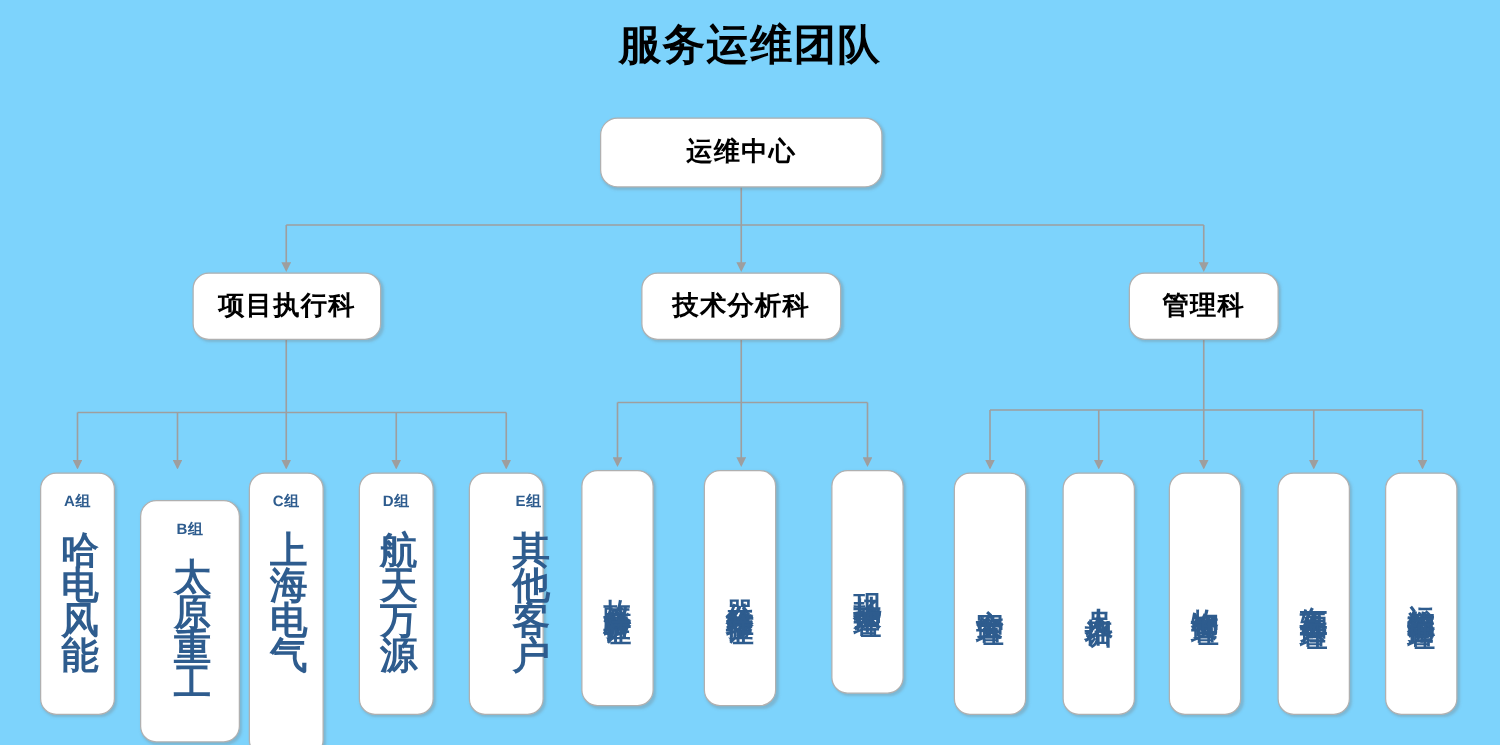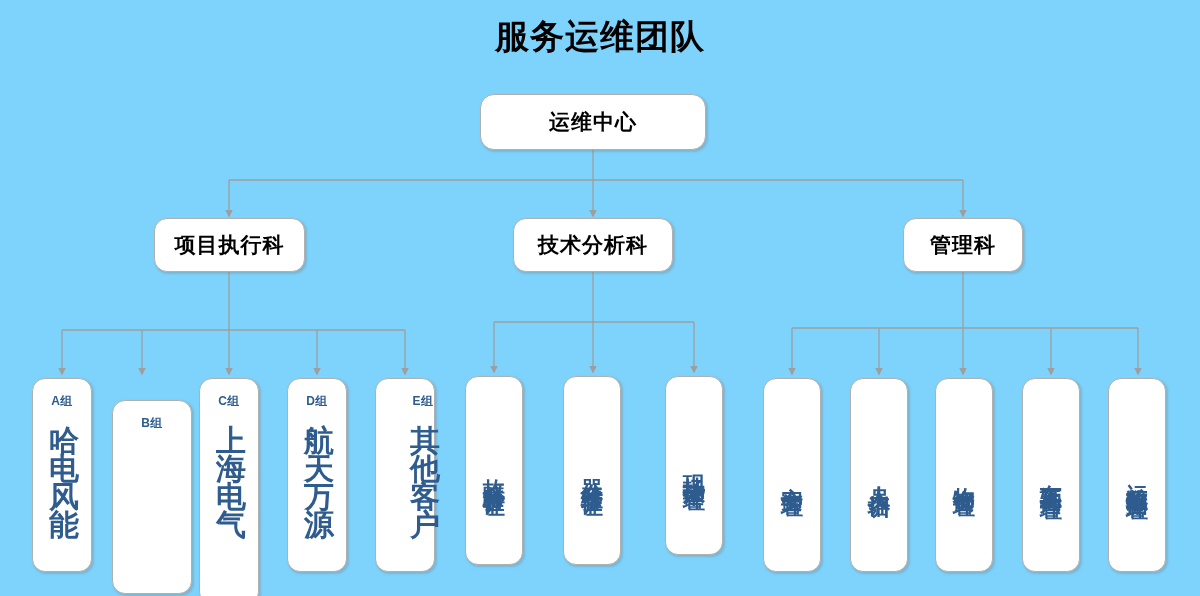--- a/index.html
+++ b/index.html
@@ -153,20 +153,21 @@
   <div class="node dept" style="left:903px; top:218px; width:120px; height:54px;">
     <span class="node-label">管理科</span>
   </div>
 
   <div class="node group" style="left:32px; top:378px; width:60px; height:194px;">
     <span class="group-code">A组</span>
     <span class="group-name">哈电风能</span>
   </div>
   <div class="node group" style="left:112px; top:378px; width:80px; height:194px;margin-top:22px;">
     <span class="group-code">B组</span>
+    <span class="group-name">太原重工</span>
   </div>
   <div class="node group" style="left:199px; top:378px; width:60px; height:227px;">
     <span class="group-code">C组</span>
     <span class="group-name">上海电气</span>
   </div>
   <div class="node group" style="left:287px; top:378px; width:60px; height:194px;">
     <span class="group-code">D组</span>
     <span class="group-name">航天万源</span>
   </div>
   <div class="node group" style="left:375px; top:378px; width:60px; height:194px;padding-left:36px;">

